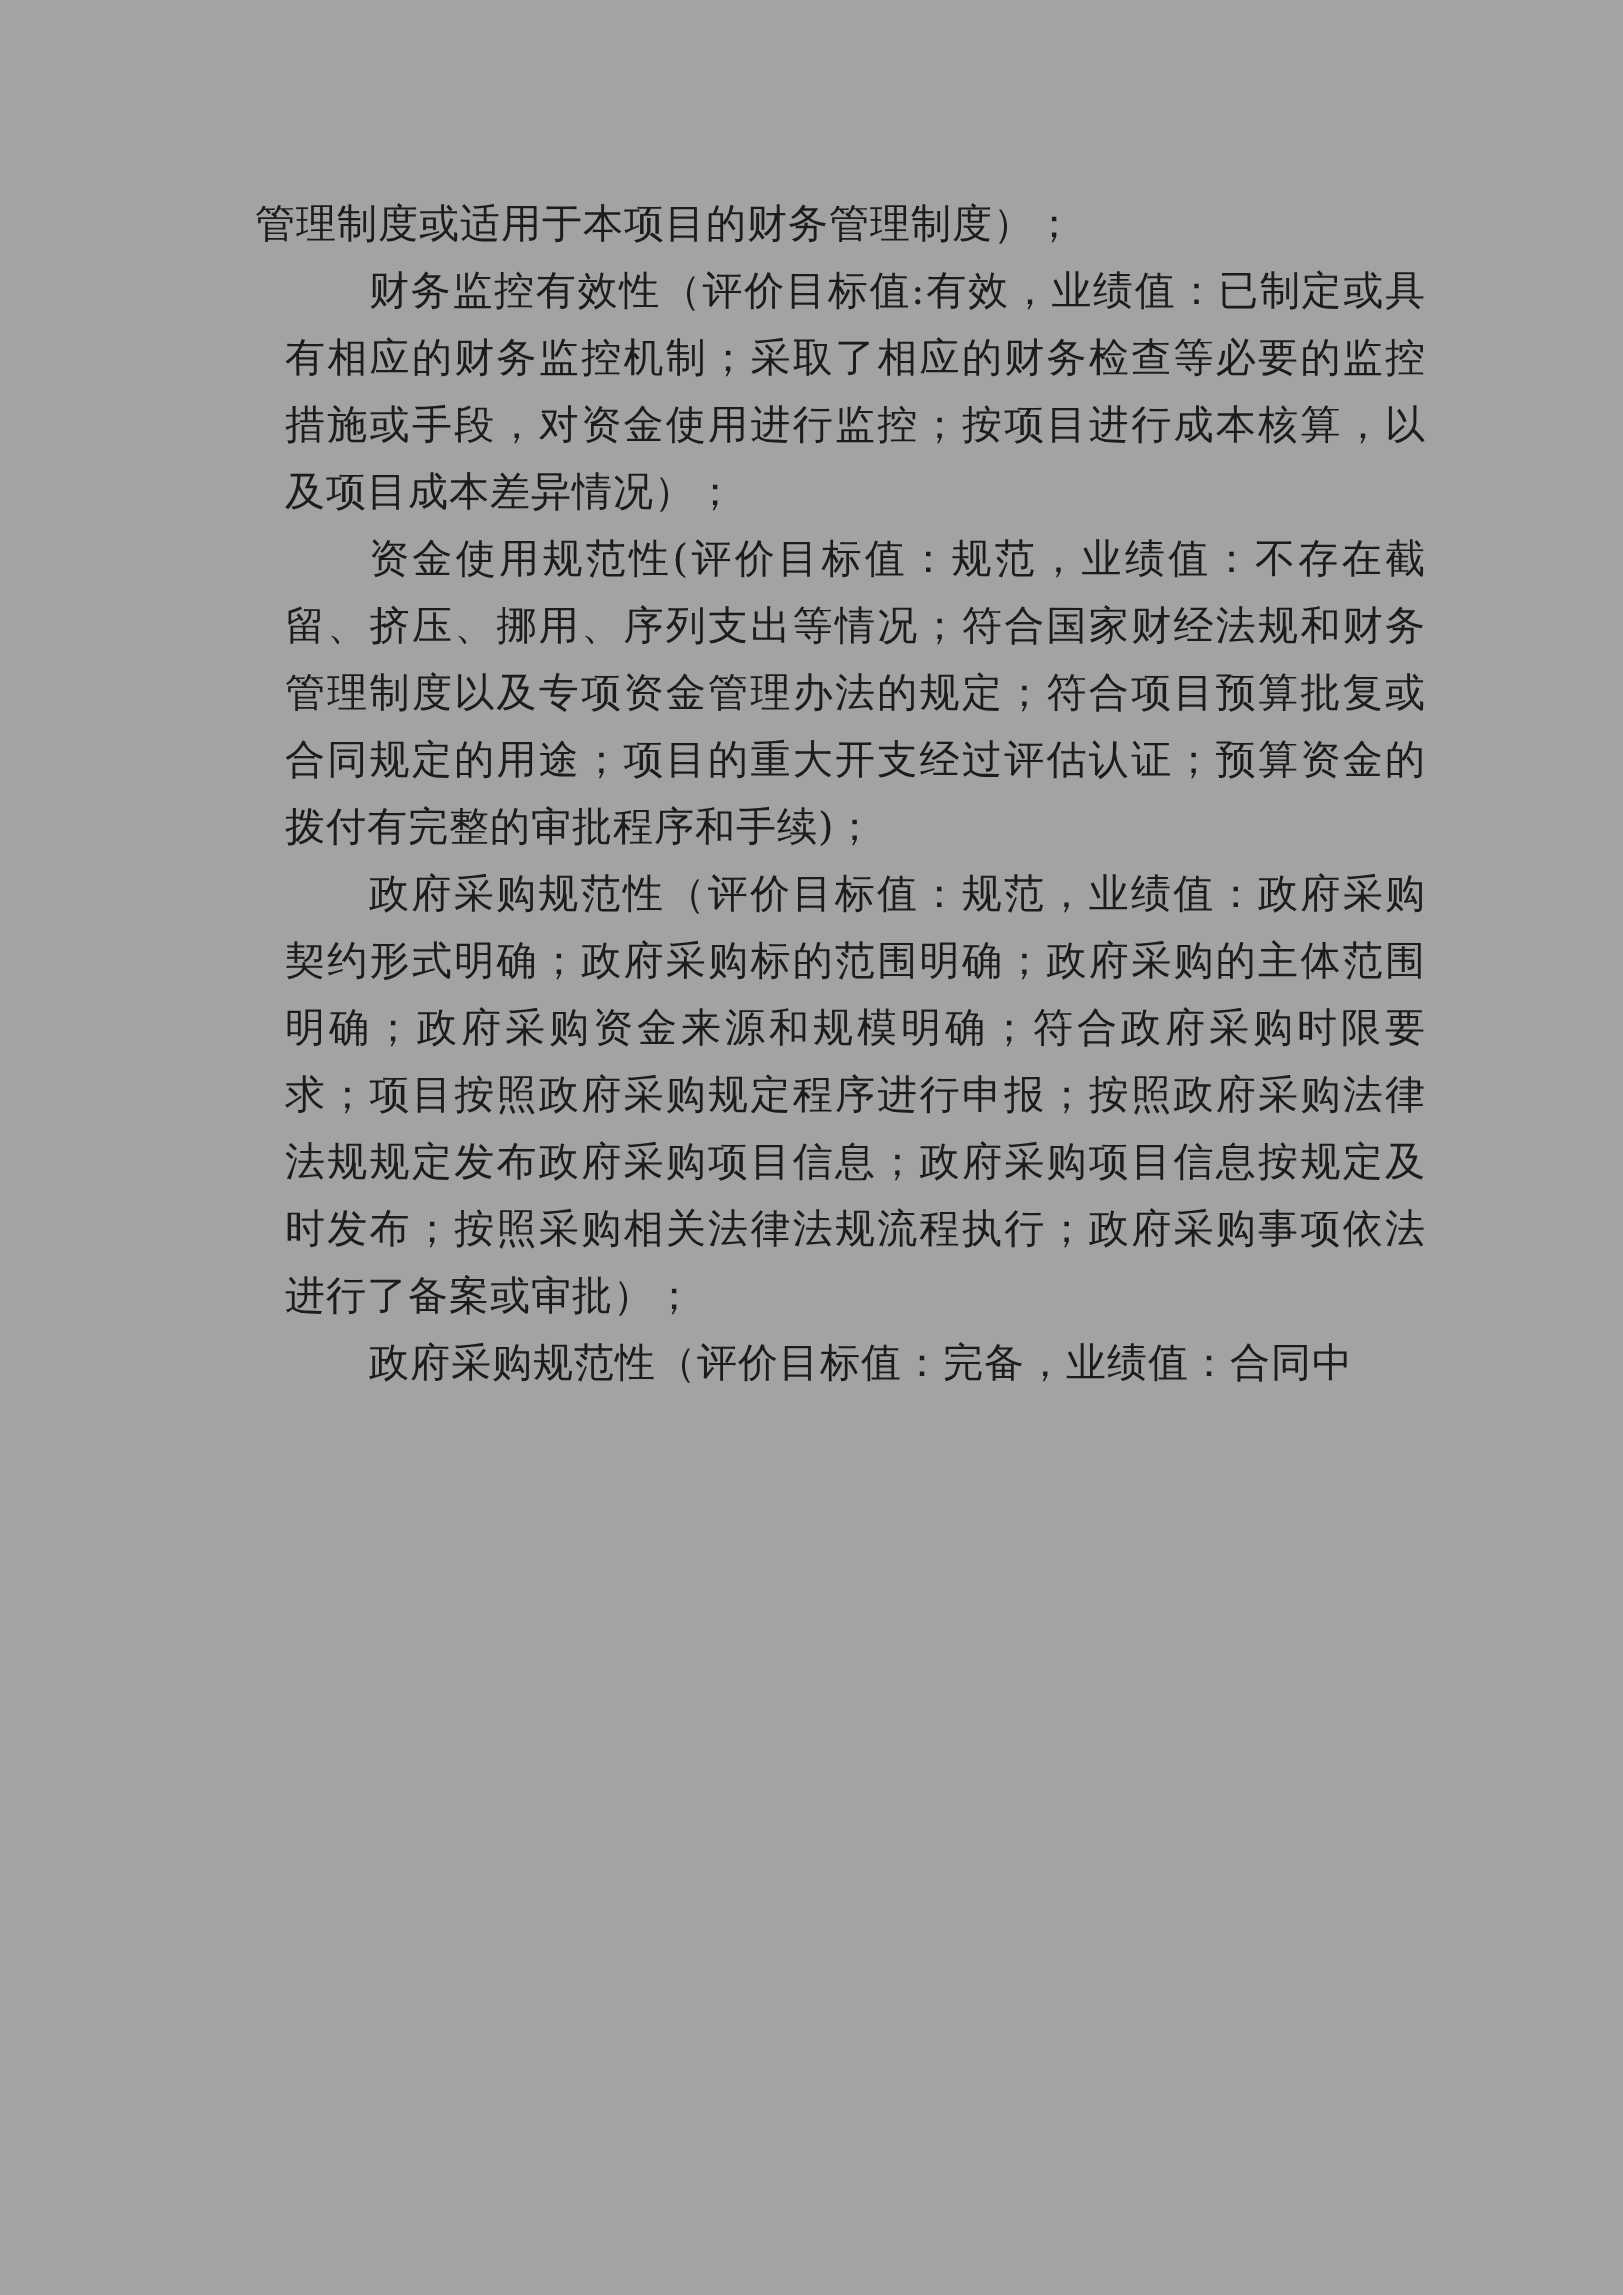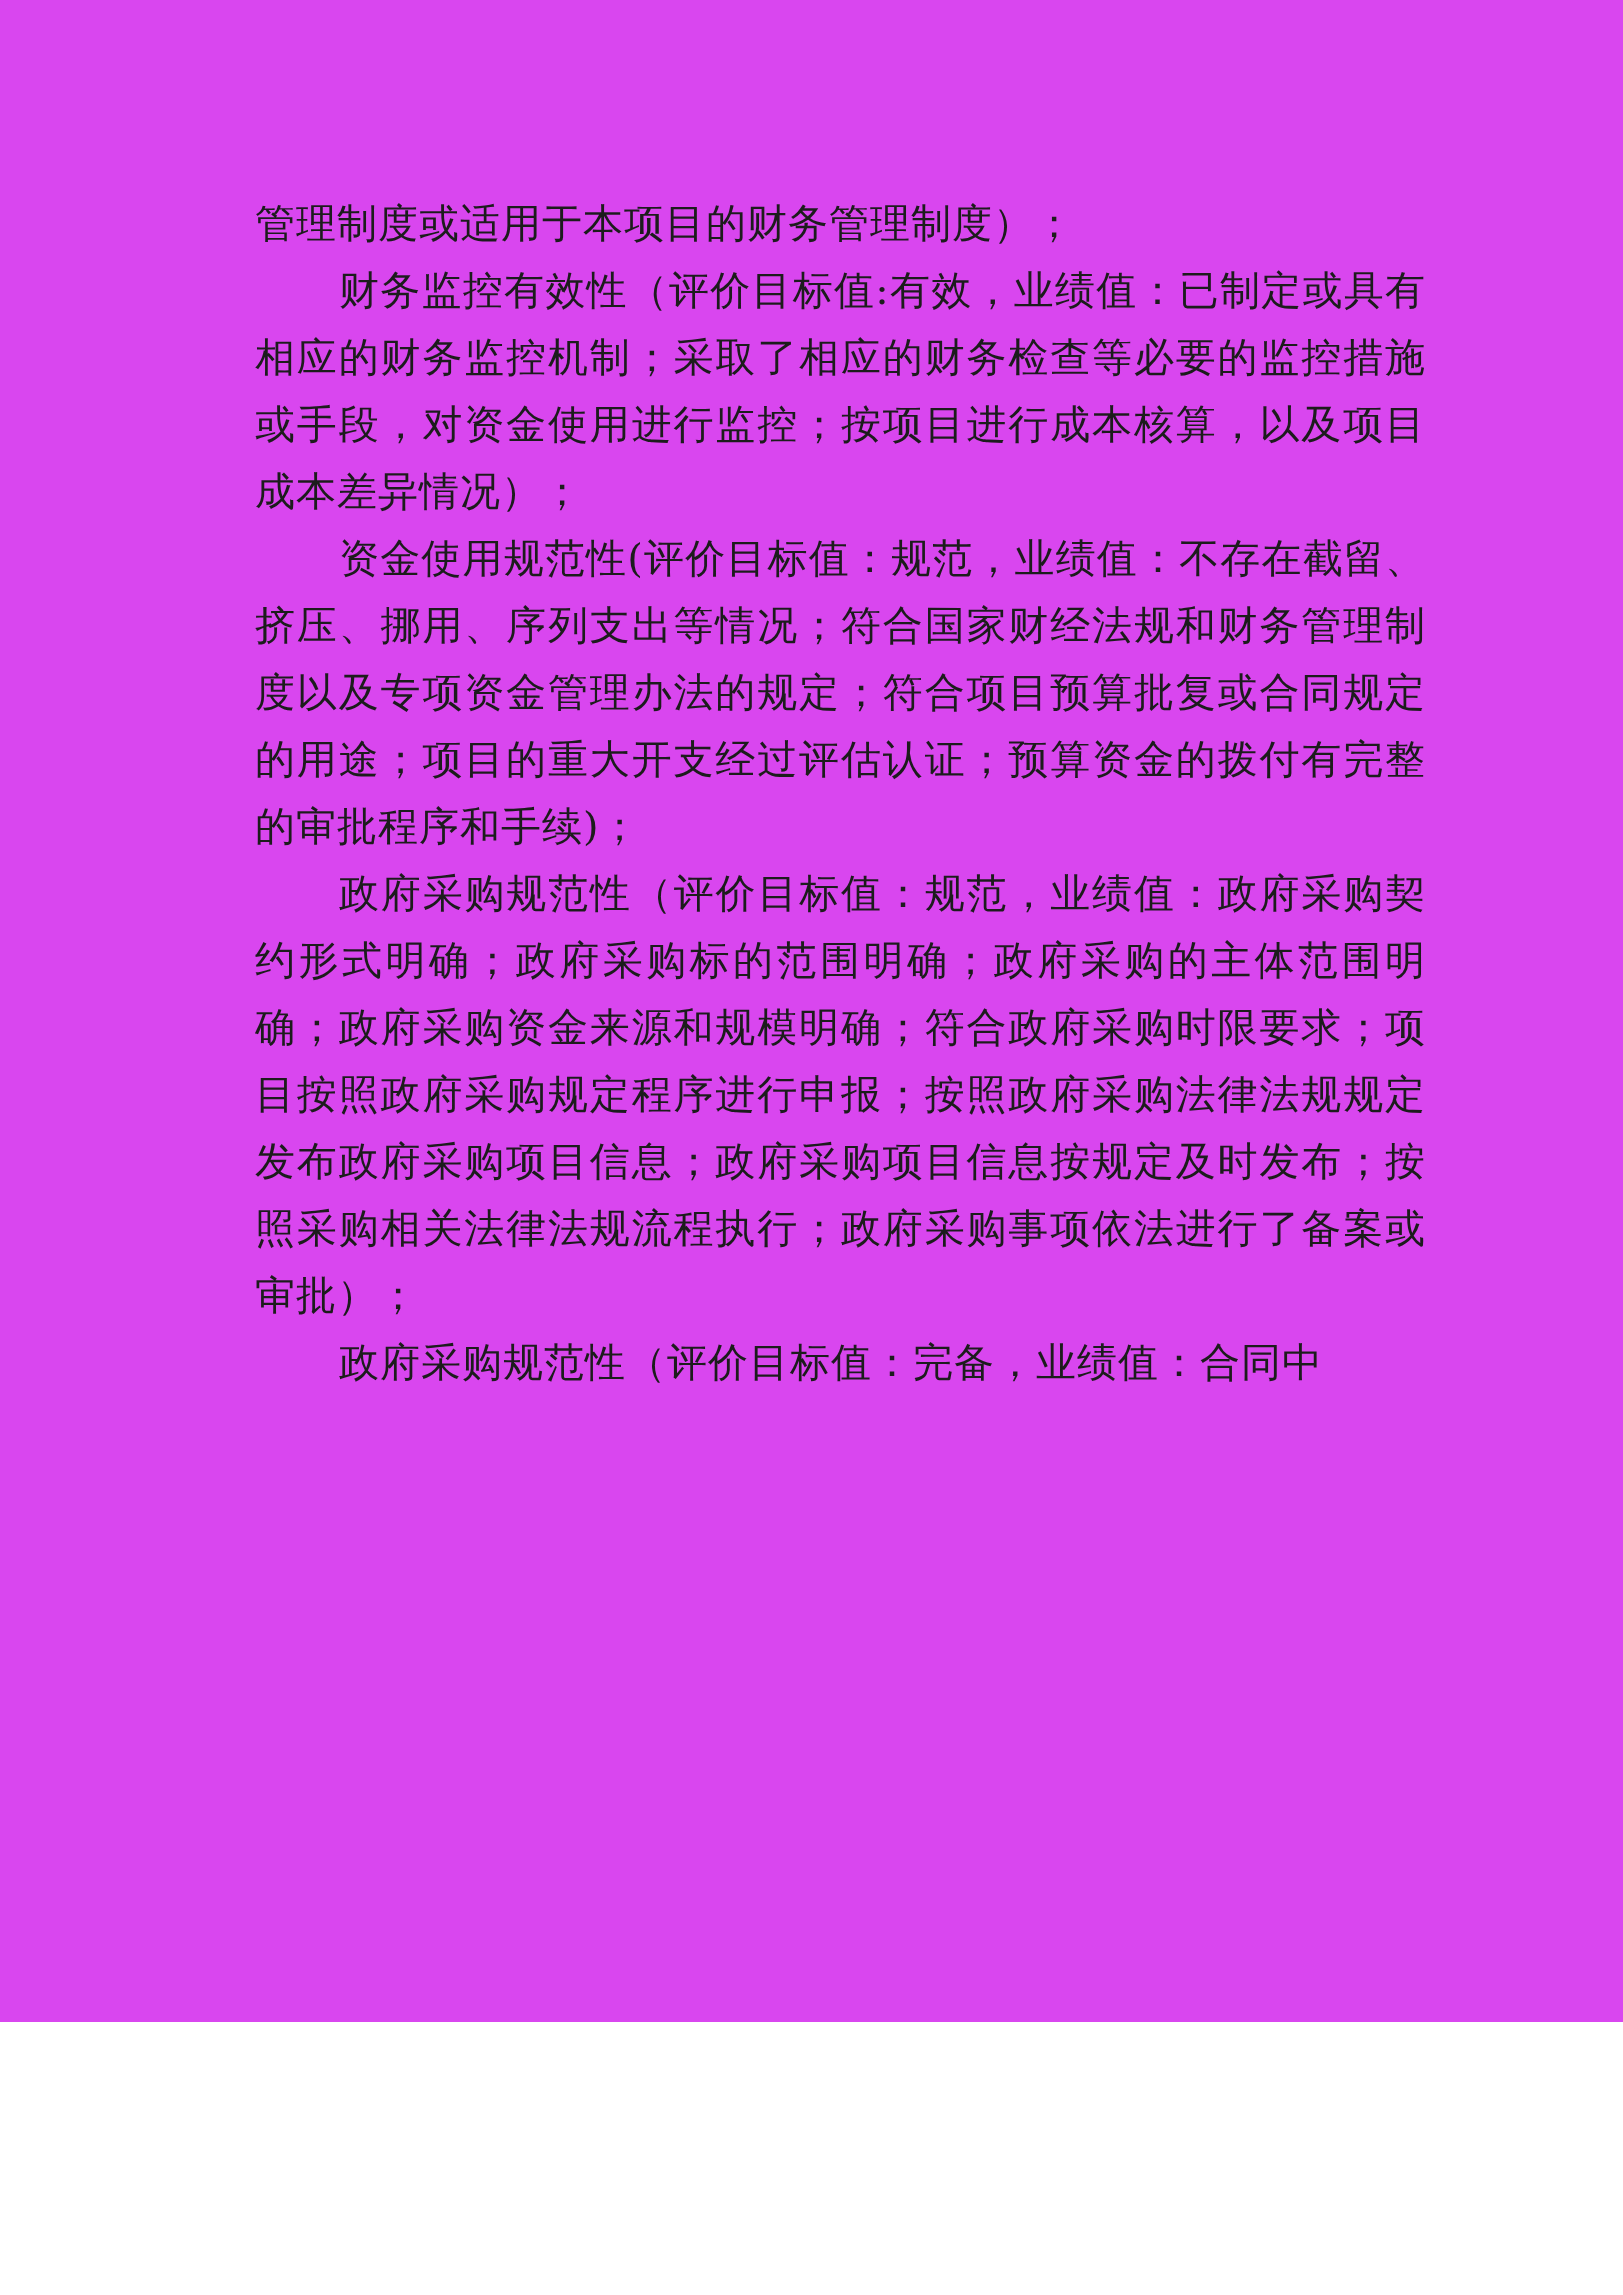--- a/index.html
+++ b/index.html
@@ -8,22 +8,22 @@
   }
   body {
     width: 1623px;
     height: 2295px;
     background: #ffffff;
     font-family: "DejaVu Serif", "Liberation Serif", serif;
   }
   .page {
     position: relative;
     width: 1623px;
-    height: 2022px;
-    background: #d946ef;
+    height: 2295px;
+    background: #a3a3a3;
     box-sizing: border-box;
     overflow: hidden;
   }
   .content {
     position: absolute;
     left: 255px;
     top: 190px;
     width: 1171px;
   }
   .para {
@@ -32,20 +32,21 @@
     color: #1c1c1c;
     text-align: justify;
     text-justify: inter-ideograph;
     letter-spacing: 1px;
     margin: 0 0 0 0;
     font-family: "DejaVu Serif", "Liberation Serif", serif;
     font-weight: 500;
   }
   .para.indent {
     text-indent: 84px;
+    margin-left: 30px;
   }
 </style>
 </head>
 <body>
 
 <div class="page">
   <div class="content">
     <p class="para">管理制度或适用于本项目的财务管理制度）；</p>
     <p class="para indent">财务监控有效性（评价目标值:有效，业绩值：已制定或具有相应的财务监控机制；采取了相应的财务检查等必要的监控措施或手段，对资金使用进行监控；按项目进行成本核算，以及项目成本差异情况）；</p>
     <p class="para indent">资金使用规范性(评价目标值：规范，业绩值：不存在截留、挤压、挪用、序列支出等情况；符合国家财经法规和财务管理制度以及专项资金管理办法的规定；符合项目预算批复或合同规定的用途；项目的重大开支经过评估认证；预算资金的拨付有完整的审批程序和手续)；</p>

